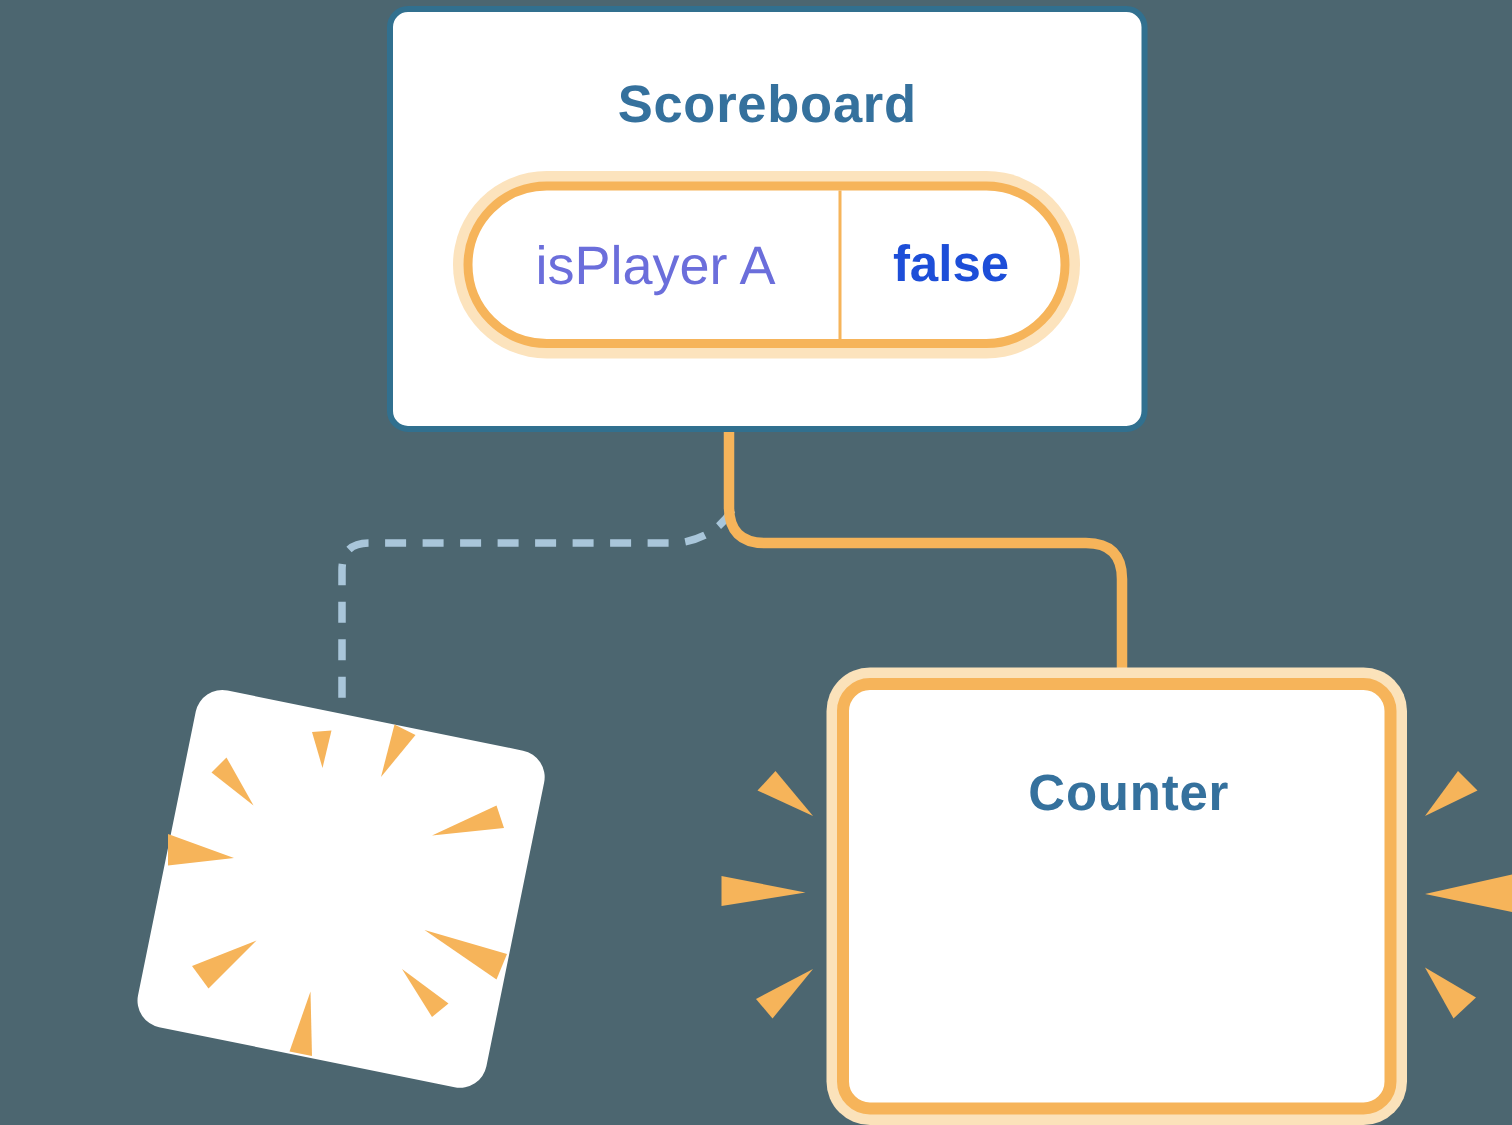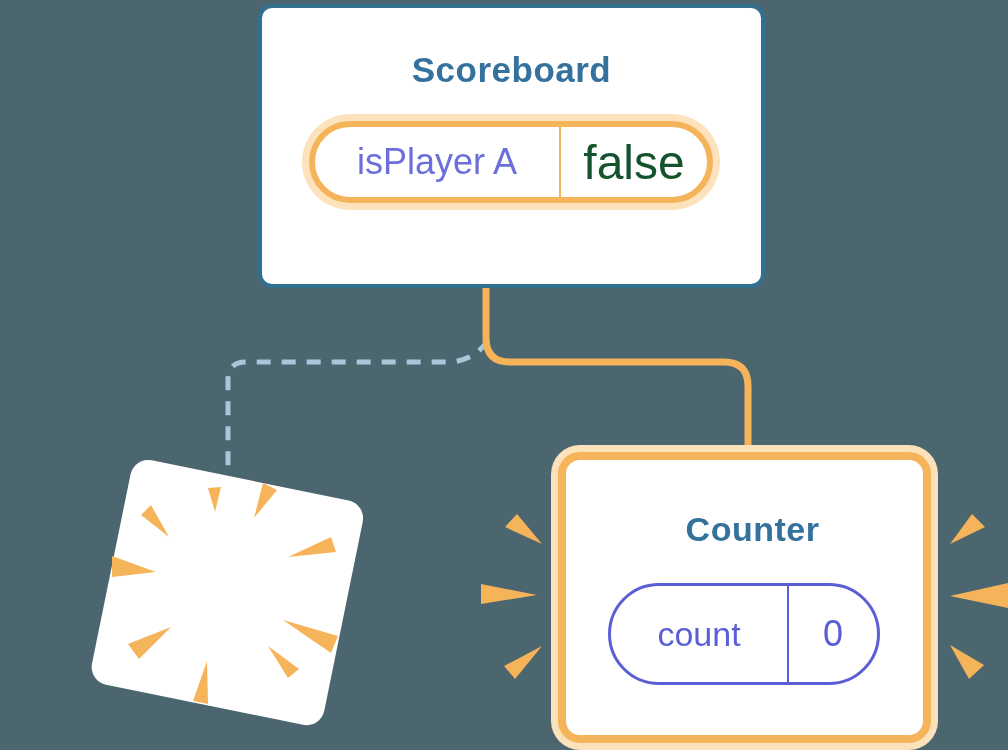--- a/index.html
+++ b/index.html
@@ -45,21 +45,21 @@
   .counter-title   { margin-top: 50px; font-size: 34px; padding-left: 16px; }
   .state-pill {
     position: absolute;
     display: flex;
     box-sizing: border-box;
     background: #ffffff;
     align-items: stretch;
   }
   .scoreboard-pill {
     left: 47px; top: 113px;
-    width: 404px; height: 82px;
+    width: 404px; height: 111px;
     border: 6px solid #f6b45a;
     border-radius: 60px;
     box-shadow: 0 0 0 7px #fce3bd;
   }
   .counter-pill {
     left: 42px; top: 123px;
     width: 272px; height: 102px;
     border: 3px solid #5b5fd6;
     border-radius: 51px;
   }
@@ -69,23 +69,23 @@
     justify-content: center;
   }
   .scoreboard-pill .pill-name {
     flex: 0 0 244px;
     border-right: 2px solid #f6b45a;
     color: #6b6edb;
     font-size: 36px;
   }
   .scoreboard-pill .pill-value {
     flex: 1;
-    color: #14532d;
-    font-size: 48px;
-    font-weight: 400;
+    color: #1d4ed8;
+    font-size: 34px;
+    font-weight: 700;
   }
   .counter-pill .pill-name {
     flex: 0 0 176px;
     border-right: 2px solid #5b5fd6;
     color: #5b5fd6;
     font-size: 34px;
   }
   .counter-pill .pill-value {
     flex: 1;
     color: #5b5fd6;
@@ -137,19 +137,15 @@
   <div class="card scoreboard-card">
     <div class="card-title scoreboard-title">Scoreboard</div>
     <div class="state-pill scoreboard-pill">
       <div class="pill-section pill-name">isPlayer A</div>
       <div class="pill-section pill-value">false</div>
     </div>
   </div>
 
   <div class="card counter-card">
     <div class="card-title counter-title">Counter</div>
-    <div class="state-pill counter-pill">
-      <div class="pill-section pill-name">count</div>
-      <div class="pill-section pill-value">0</div>
-    </div>
   </div>
 
 </div>
 
 </body></html>

